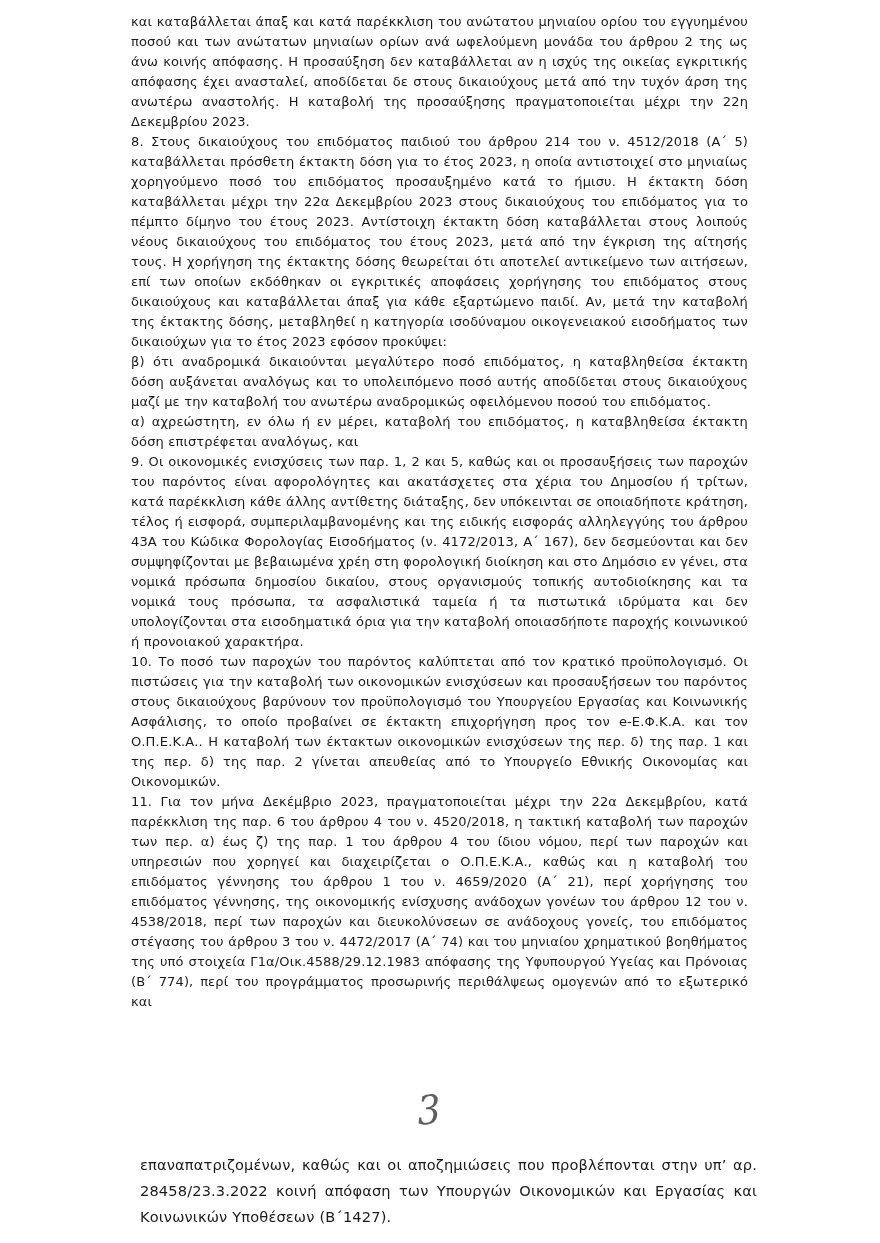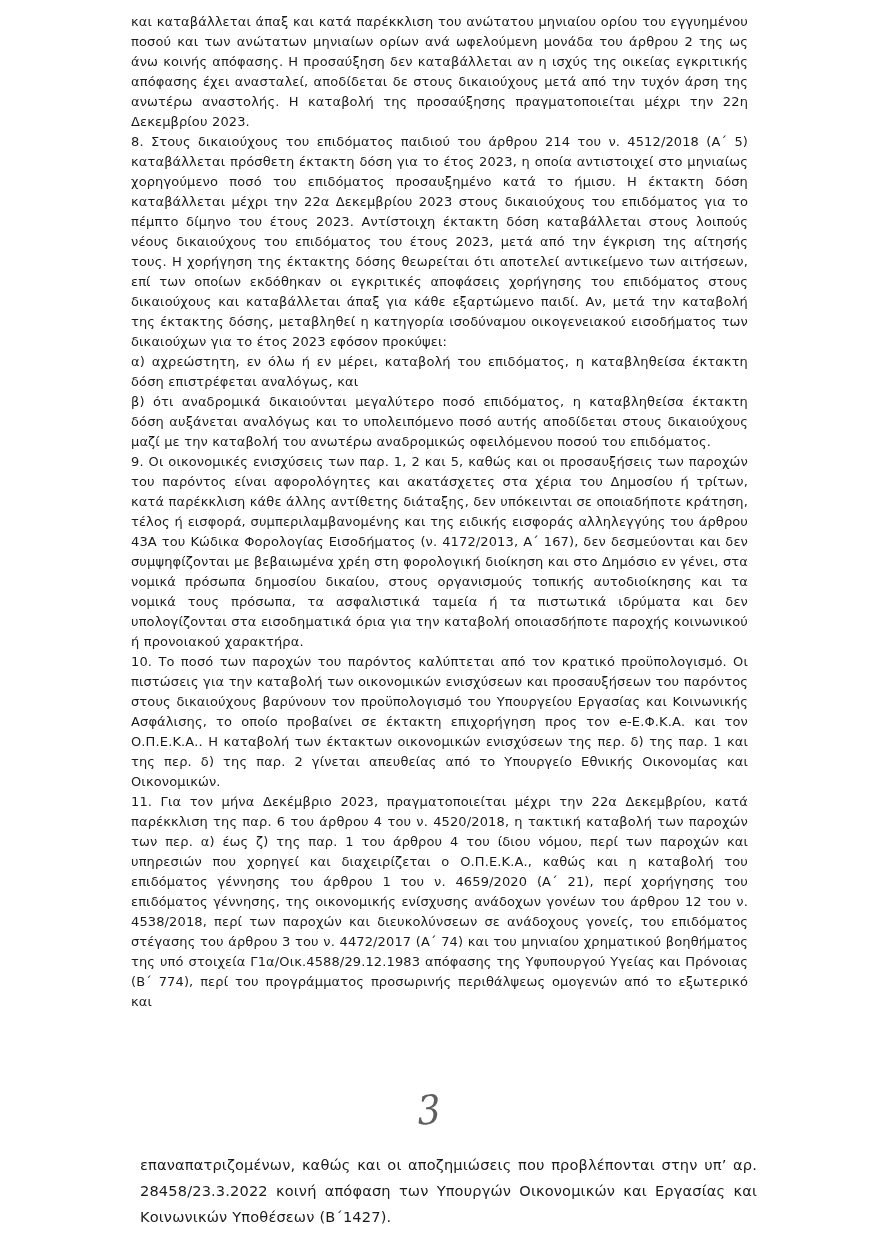--- a/index.html
+++ b/index.html
@@ -84,22 +84,22 @@
   }
 </style>
 </head>
 <body>
 
 <div class="page">
 
   <div class="text-column">
     <p class="para">και καταβάλλεται άπαξ και κατά παρέκκλιση του ανώτατου μηνιαίου ορίου του εγγυημένου ποσού και των ανώτατων μηνιαίων ορίων ανά ωφελούμενη μονάδα του άρθρου 2 της ως άνω κοινής απόφασης. Η προσαύξηση δεν καταβάλλεται αν η ισχύς της οικείας εγκριτικής απόφασης έχει ανασταλεί, αποδίδεται δε στους δικαιούχους μετά από την τυχόν άρση της ανωτέρω αναστολής. Η καταβολή της προσαύξησης πραγματοποιείται μέχρι την 22η Δεκεμβρίου 2023.</p>
     <p class="para">8. Στους δικαιούχους του επιδόματος παιδιού του άρθρου 214 του ν. 4512/2018 (Α΄ 5) καταβάλλεται πρόσθετη έκτακτη δόση για το έτος 2023, η οποία αντιστοιχεί στο μηνιαίως χορηγούμενο ποσό του επιδόματος προσαυξημένο κατά το ήμισυ. Η έκτακτη δόση καταβάλλεται μέχρι την 22α Δεκεμβρίου 2023 στους δικαιούχους του επιδόματος για το πέμπτο δίμηνο του έτους 2023. Αντίστοιχη έκτακτη δόση καταβάλλεται στους λοιπούς νέους δικαιούχους του επιδόματος του έτους 2023, μετά από την έγκριση της αίτησής τους. Η χορήγηση της έκτακτης δόσης θεωρείται ότι αποτελεί αντικείμενο των αιτήσεων, επί των οποίων εκδόθηκαν οι εγκριτικές αποφάσεις χορήγησης του επιδόματος στους δικαιούχους και καταβάλλεται άπαξ για κάθε εξαρτώμενο παιδί. Αν, μετά την καταβολή της έκτακτης δόσης, μεταβληθεί η κατηγορία ισοδύναμου οικογενειακού εισοδήματος των δικαιούχων για το έτος 2023 εφόσον προκύψει:</p>
+    <p class="para">β) ότι αναδρομικά δικαιούνται μεγαλύτερο ποσό επιδόματος, η καταβληθείσα έκτακτη δόση αυξάνεται αναλόγως και το υπολειπόμενο ποσό αυτής αποδίδεται στους δικαιούχους μαζί με την καταβολή του ανωτέρω αναδρομικώς οφειλόμενου ποσού του επιδόματος.</p>
     <p class="para">α) αχρεώστητη, εν όλω ή εν μέρει, καταβολή του επιδόματος, η καταβληθείσα έκτακτη δόση επιστρέφεται αναλόγως, και</p>
-    <p class="para">β) ότι αναδρομικά δικαιούνται μεγαλύτερο ποσό επιδόματος, η καταβληθείσα έκτακτη δόση αυξάνεται αναλόγως και το υπολειπόμενο ποσό αυτής αποδίδεται στους δικαιούχους μαζί με την καταβολή του ανωτέρω αναδρομικώς οφειλόμενου ποσού του επιδόματος.</p>
     <p class="para">9. Οι οικονομικές ενισχύσεις των παρ. 1, 2 και 5, καθώς και οι προσαυξήσεις των παροχών του παρόντος είναι αφορολόγητες και ακατάσχετες στα χέρια του Δημοσίου ή τρίτων, κατά παρέκκλιση κάθε άλλης αντίθετης διάταξης, δεν υπόκεινται σε οποιαδήποτε κράτηση, τέλος ή εισφορά, συμπεριλαμβανομένης και της ειδικής εισφοράς αλληλεγγύης του άρθρου 43Α του Κώδικα Φορολογίας Εισοδήματος (ν. 4172/2013, Α΄ 167), δεν δεσμεύονται και δεν συμψηφίζονται με βεβαιωμένα χρέη στη φορολογική διοίκηση και στο Δημόσιο εν γένει, στα νομικά πρόσωπα δημοσίου δικαίου, στους οργανισμούς τοπικής αυτοδιοίκησης και τα νομικά τους πρόσωπα, τα ασφαλιστικά ταμεία ή τα πιστωτικά ιδρύματα και δεν υπολογίζονται στα εισοδηματικά όρια για την καταβολή οποιασδήποτε παροχής κοινωνικού ή προνοιακού χαρακτήρα.</p>
     <p class="para">10. Το ποσό των παροχών του παρόντος καλύπτεται από τον κρατικό προϋπολογισμό. Οι πιστώσεις για την καταβολή των οικονομικών ενισχύσεων και προσαυξήσεων του παρόντος στους δικαιούχους βαρύνουν τον προϋπολογισμό του Υπουργείου Εργασίας και Κοινωνικής Ασφάλισης, το οποίο προβαίνει σε έκτακτη επιχορήγηση προς τον e-Ε.Φ.Κ.Α. και τον Ο.Π.Ε.Κ.Α.. Η καταβολή των έκτακτων οικονομικών ενισχύσεων της περ. δ) της παρ. 1 και της περ. δ) της παρ. 2 γίνεται απευθείας από το Υπουργείο Εθνικής Οικονομίας και Οικονομικών.</p>
     <p class="para">11. Για τον μήνα Δεκέμβριο 2023, πραγματοποιείται μέχρι την 22α Δεκεμβρίου, κατά παρέκκλιση της παρ. 6 του άρθρου 4 του ν. 4520/2018, η τακτική καταβολή των παροχών των περ. α) έως ζ) της παρ. 1 του άρθρου 4 του ίδιου νόμου, περί των παροχών και υπηρεσιών που χορηγεί και διαχειρίζεται ο Ο.Π.Ε.Κ.Α., καθώς και η καταβολή του επιδόματος γέννησης του άρθρου 1 του ν. 4659/2020 (Α΄ 21), περί χορήγησης του επιδόματος γέννησης, της οικονομικής ενίσχυσης ανάδοχων γονέων του άρθρου 12 του ν. 4538/2018, περί των παροχών και διευκολύνσεων σε ανάδοχους γονείς, του επιδόματος στέγασης του άρθρου 3 του ν. 4472/2017 (Α΄ 74) και του μηνιαίου χρηματικού βοηθήματος της υπό στοιχεία Γ1α/Οικ.4588/29.12.1983 απόφασης της Υφυπουργού Υγείας και Πρόνοιας (Β΄ 774), περί του προγράμματος προσωρινής περιθάλψεως ομογενών από το εξωτερικό και</p>
   </div>
 
   <div class="page-number-area">
     <div class="page-number">3</div>
   </div>
 
   <div class="footer-column">

